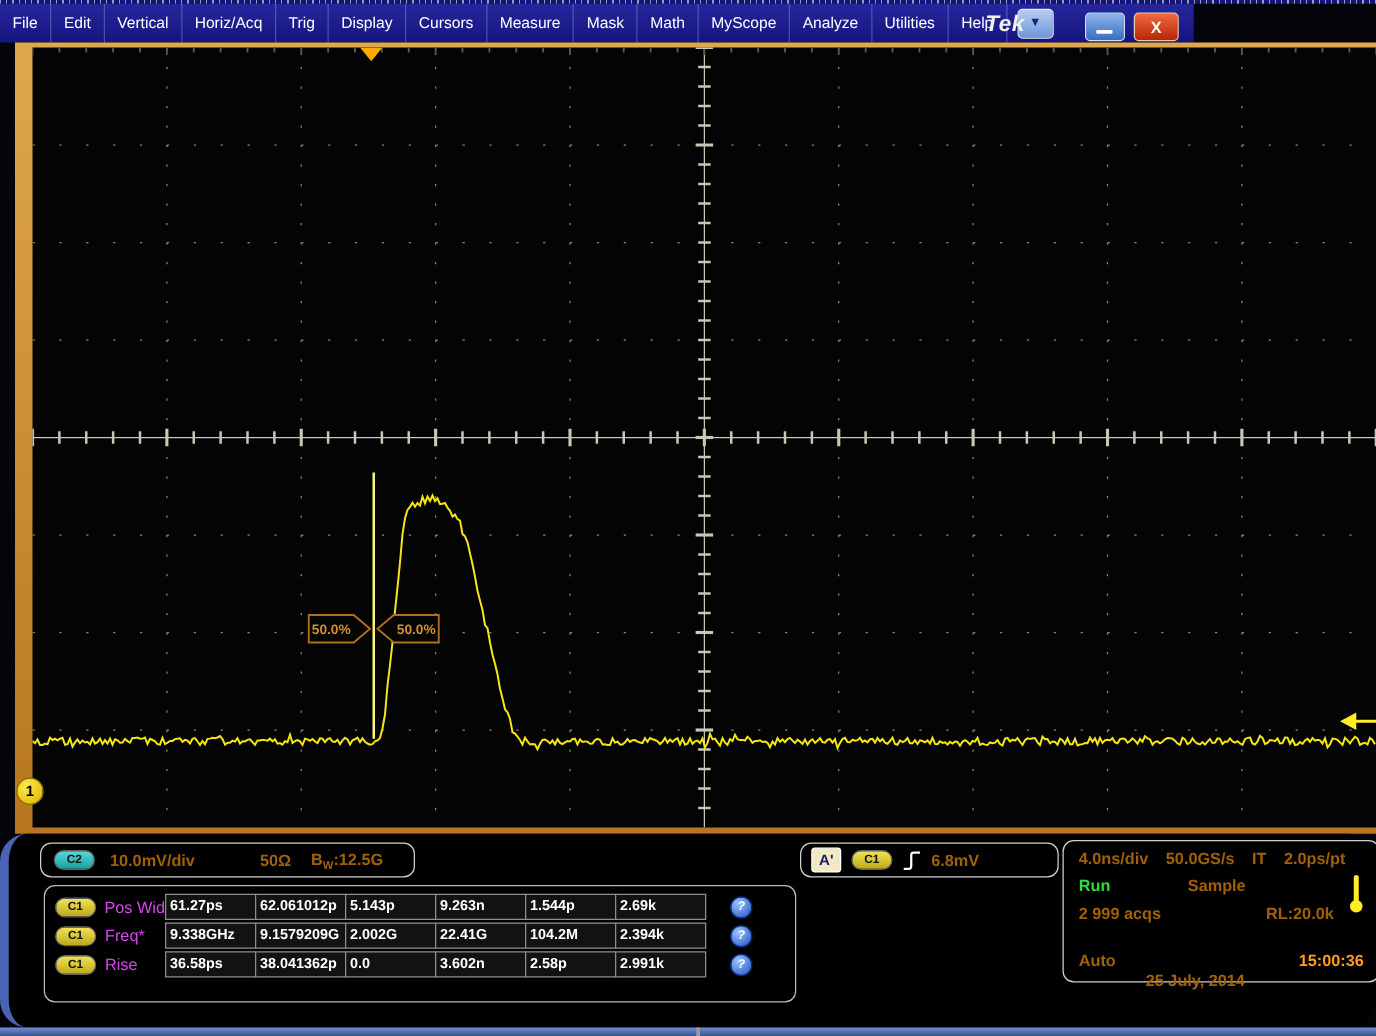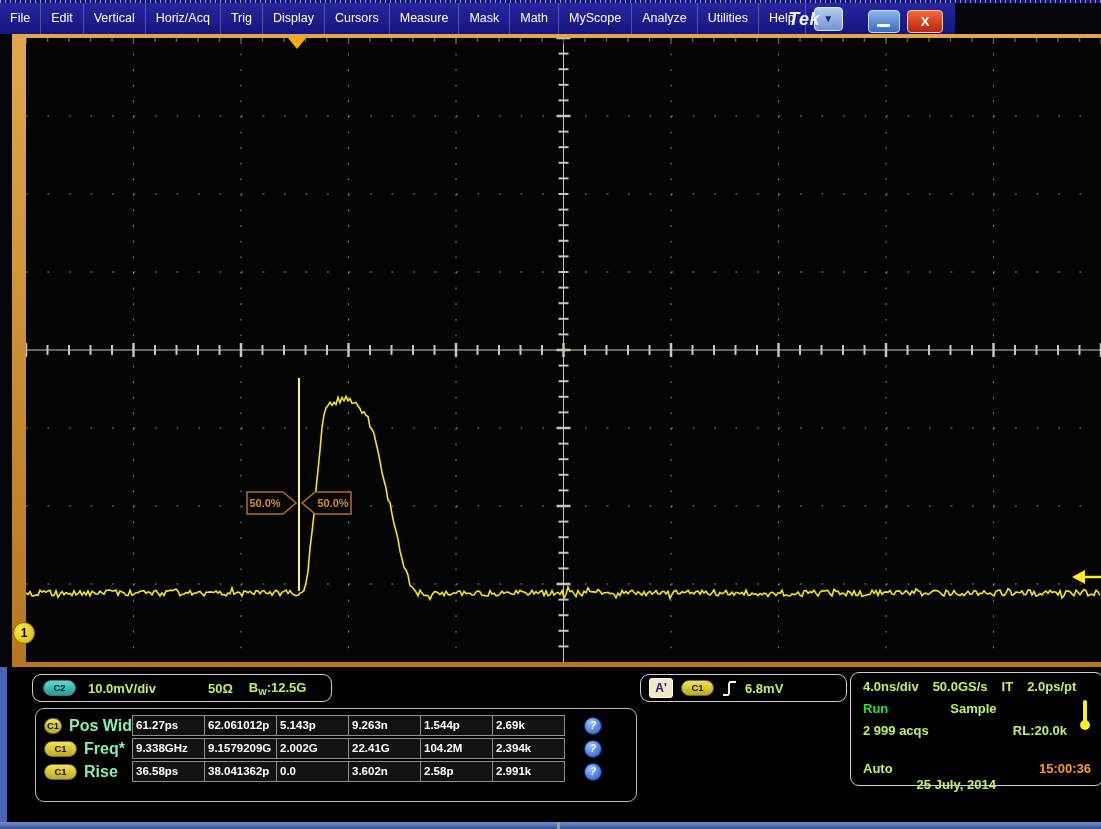--- a/index.html
+++ b/index.html
@@ -29,27 +29,27 @@
   .wave-frame{position:absolute;left:0;top:34px;width:1094px;height:633px;
     background:linear-gradient(#e0a74e,#b5761f);margin-left:12px;}
   .graticule{position:absolute;left:14px;top:4px;width:1075px;height:624px;background:#040404;}
   .graticule svg{display:block;}
   .ch1-badge{position:absolute;left:1px;top:588px;width:20px;height:20px;border-radius:50%;
     background:radial-gradient(circle at 35% 30%,#ffe94a,#d8b400);border:1px solid #8a7000;
     color:#000;font-size:12px;font-weight:bold;text-align:center;line-height:20px;z-index:5;}
 
   
   .bottom-panel{position:absolute;left:0;top:667px;width:1101px;height:155px;background:#000;
-    border-left:7px solid #4a64b4;box-sizing:border-box;}
+    border-left:7px solid #4a64b4;box-sizing:border-box;border-radius:22px;}
   .rbox{position:absolute;background:#000;border:1px solid #cfcfcf;border-radius:9px;box-sizing:border-box;}
   .pill{display:inline-block;width:31px;height:14px;border-radius:8px;border:1px solid #666;
     font-size:9.5px;font-weight:bold;color:#111;text-align:center;line-height:14px;}
   .pill-yellow{background:linear-gradient(#f2e25a,#bfa918);}
   .pill-cyan{background:linear-gradient(#5ad8d8,#18a0a0);}
-  .wtxt{color:#bef264;font-weight:bold;font-size:13px;}
+  .wtxt{color:#a16207;font-weight:bold;font-size:13px;}
 
   .c2box{left:25px;top:7px;width:300px;height:28px;display:flex;align-items:center;}
   .c2box .sc{margin-left:12px;}
   .c2box .ohm{margin-left:52px;}
   .c2box .bw{margin-left:16px;}
   .sub{font-size:9px;vertical-align:-3px;font-weight:bold;}
 
   .trigbox{left:633px;top:7px;width:207px;height:28px;display:flex;align-items:center;gap:8px;padding-left:8px;}
   .abadge{width:22px;height:18px;background:#f2e9c4;border:1px solid #fff;border-radius:3px;
     color:#1a1a6e;font-weight:bold;font-size:12px;text-align:center;line-height:18px;}
@@ -59,21 +59,21 @@
   .green{color:#2ade3c;font-weight:bold;font-size:13px;}
   .orange-t{color:#ff9b1e;font-weight:bold;font-size:13px;}
   .thermo{position:absolute;right:2px;top:-2px;}
 
   .measbox{left:28px;top:41px;width:602px;height:94px;border:1px solid #b8b8b8;border-radius:9px;
     padding-top:4px;box-sizing:border-box;}
   .mgrid{display:grid;grid-template-columns:92px repeat(6,72px) 58px;align-items:center;}
   .mhead{height:19px;color:#fff;font-weight:bold;font-size:12px;text-align:center;}
   .mrow{margin:2px 4px;}
   .mlabel{display:flex;align-items:center;gap:7px;padding-left:4px;}
-  .mname{color:#86efac;font-weight:bold;font-size:16px;white-space:nowrap;}
+  .mname{color:#d946ef;font-weight:normal;font-size:13px;white-space:nowrap;}
   .mcell{height:19px;background:#121212;border:1px solid #8e8e8e;margin-right:-1px;
     color:#fff;font-weight:bold;font-size:11.5px;line-height:19px;padding-left:3px;
     white-space:nowrap;overflow:hidden;}
   .micon{width:16px;height:16px;margin:0 auto;border-radius:50%;
     background:radial-gradient(circle at 35% 30%,#9cc4ff,#1e4fc2);
     color:#fff;font-size:10px;font-weight:bold;font-style:italic;text-align:center;line-height:16px;
     border:1px solid #0a2a80;}
 
   .bottom-strip{position:absolute;left:0;top:822px;width:1101px;height:7px;
     background:linear-gradient(#7490d4,#33508f);}

